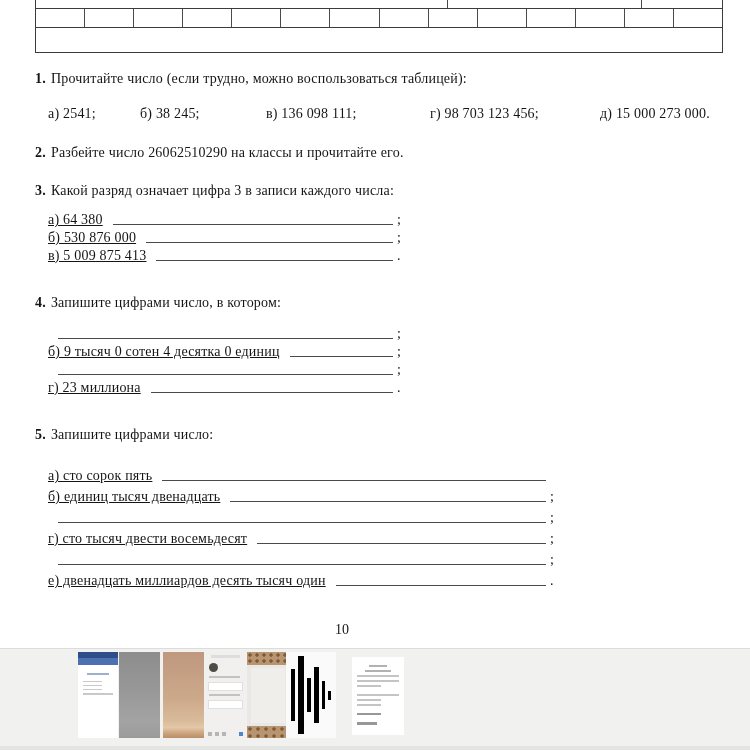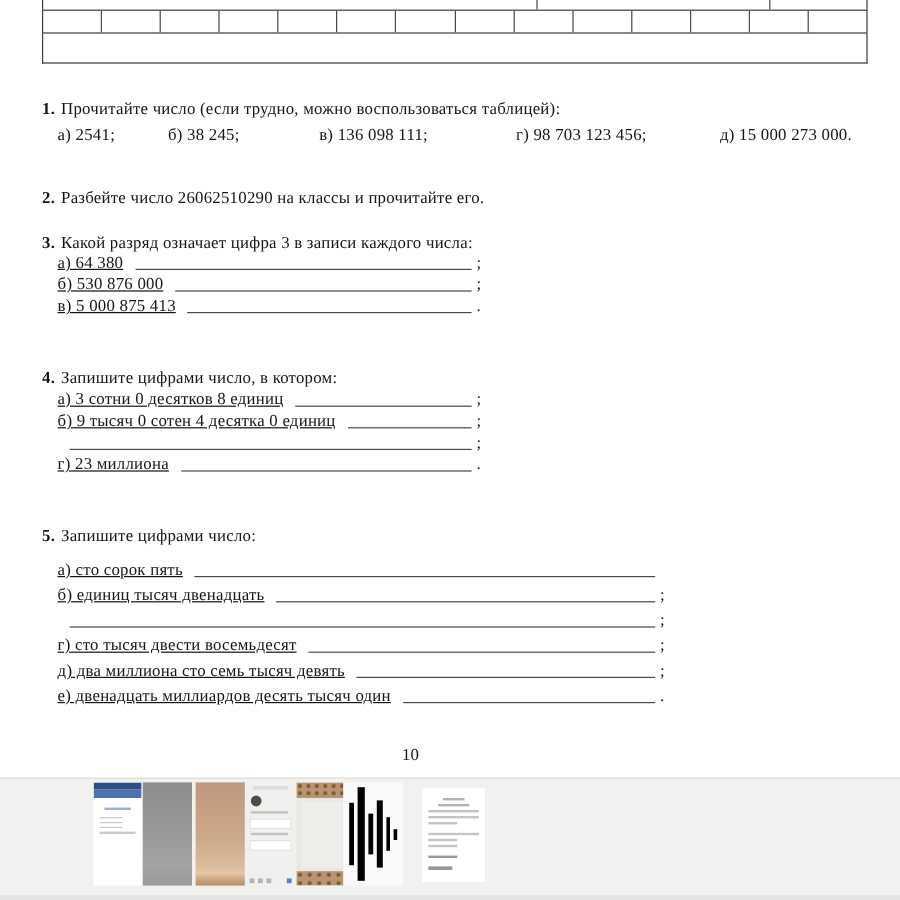--- a/index.html
+++ b/index.html
@@ -13,21 +13,21 @@
   .number-table{position:absolute;left:35px;top:0;width:688px;}
   .tbl-stub{height:8px;border-left:1px solid #3c3c3c;border-right:1px solid #3c3c3c;position:relative;}
   .tbl-stub i{position:absolute;top:0;bottom:0;width:1px;background:#4a4a4a;}
   .tbl-stub .s1{left:411px;}
   .tbl-stub .s2{left:605px;}
   .tbl-cells{display:flex;height:18px;border:1px solid #3c3c3c;}
   .tbl-cells .cell{flex:1;border-right:1px solid #4a4a4a;}
   .tbl-cells .cell:last-child{border-right:none;}
   .tbl-empty{height:24px;border:1px solid #3c3c3c;border-top:none;}
   
-  .ex-title{position:absolute;left:35px;font-size:14px;white-space:nowrap;letter-spacing:.2px;margin-top:13px;}
+  .ex-title{position:absolute;left:35px;font-size:14px;white-space:nowrap;letter-spacing:.2px;}
   .ex-title b{margin-right:5px;}
   .options span{position:absolute;white-space:nowrap;font-size:14px;letter-spacing:.2px;}
   .items{position:absolute;left:48px;font-size:14px;letter-spacing:.2px;}
   .fill-item{display:flex;align-items:flex-end;}
   .items--tight .fill-item{height:18px;width:357px;}
   .items--loose .fill-item{height:21px;width:510px;}
   .fill-item .lbl{white-space:nowrap;text-decoration:underline;}
   .fill{flex:1;border-bottom:1px solid #4a4a4a;margin:0 4px 3px 10px;min-width:20px;}
   .fill-item .punct{width:8px;}
   .page-number{position:absolute;top:622px;left:0;width:684px;text-align:center;font-size:14px;}
@@ -130,32 +130,31 @@
       <span class="lbl">а) 64 380</span>
         <i class="fill"></i>
         <span class="punct">;</span>
     </div>
     <div class="fill-item">
       <span class="lbl">б) 530 876 000</span>
         <i class="fill"></i>
         <span class="punct">;</span>
     </div>
     <div class="fill-item">
-      <span class="lbl">в) 5 000 875 413</span>
+      <span class="lbl">в) 5 009 875 413</span>
         <i class="fill"></i>
         <span class="punct">.</span>
     </div>
   </div>
 
   <div class="ex-title" style="top:295px">
     <b>4.</b><span>Запишите цифрами число, в котором:</span>
   </div>
   <div class="items items--tight" style="top:324px">
     <div class="fill-item">
-      <span class="lbl">а) 3 сотни 0 десятков 8 единиц</span>
         <i class="fill"></i>
         <span class="punct">;</span>
     </div>
     <div class="fill-item">
       <span class="lbl">б) 9 тысяч 0 сотен 4 десятка 0 единиц</span>
         <i class="fill"></i>
         <span class="punct">;</span>
     </div>
     <div class="fill-item">
         <i class="fill"></i>
@@ -185,21 +184,20 @@
     <div class="fill-item">
         <i class="fill"></i>
         <span class="punct">;</span>
     </div>
     <div class="fill-item">
       <span class="lbl">г) сто тысяч двести восемьдесят</span>
         <i class="fill"></i>
         <span class="punct">;</span>
     </div>
     <div class="fill-item">
-      <span class="lbl">д) два миллиона сто семь тысяч девять</span>
         <i class="fill"></i>
         <span class="punct">;</span>
     </div>
     <div class="fill-item">
       <span class="lbl">е) двенадцать миллиардов десять тысяч один</span>
         <i class="fill"></i>
         <span class="punct">.</span>
     </div>
   </div>
 

